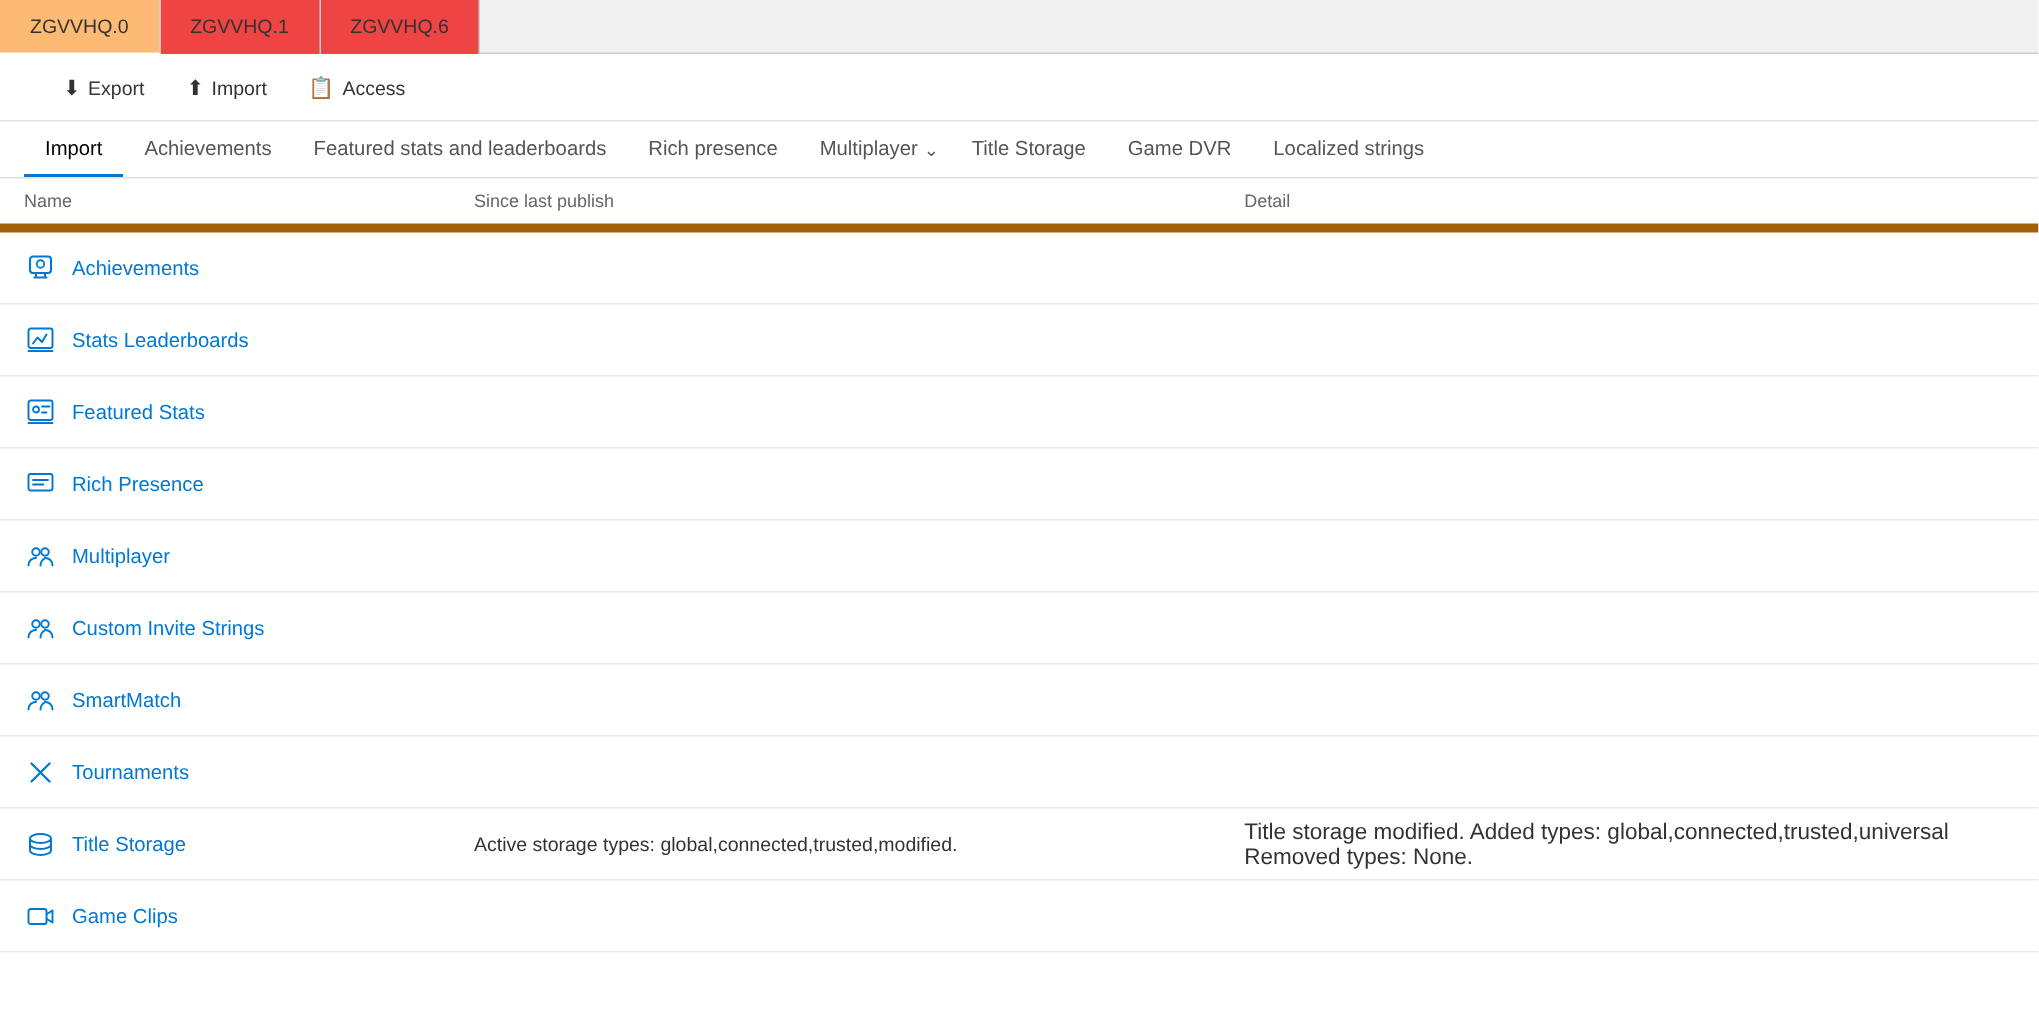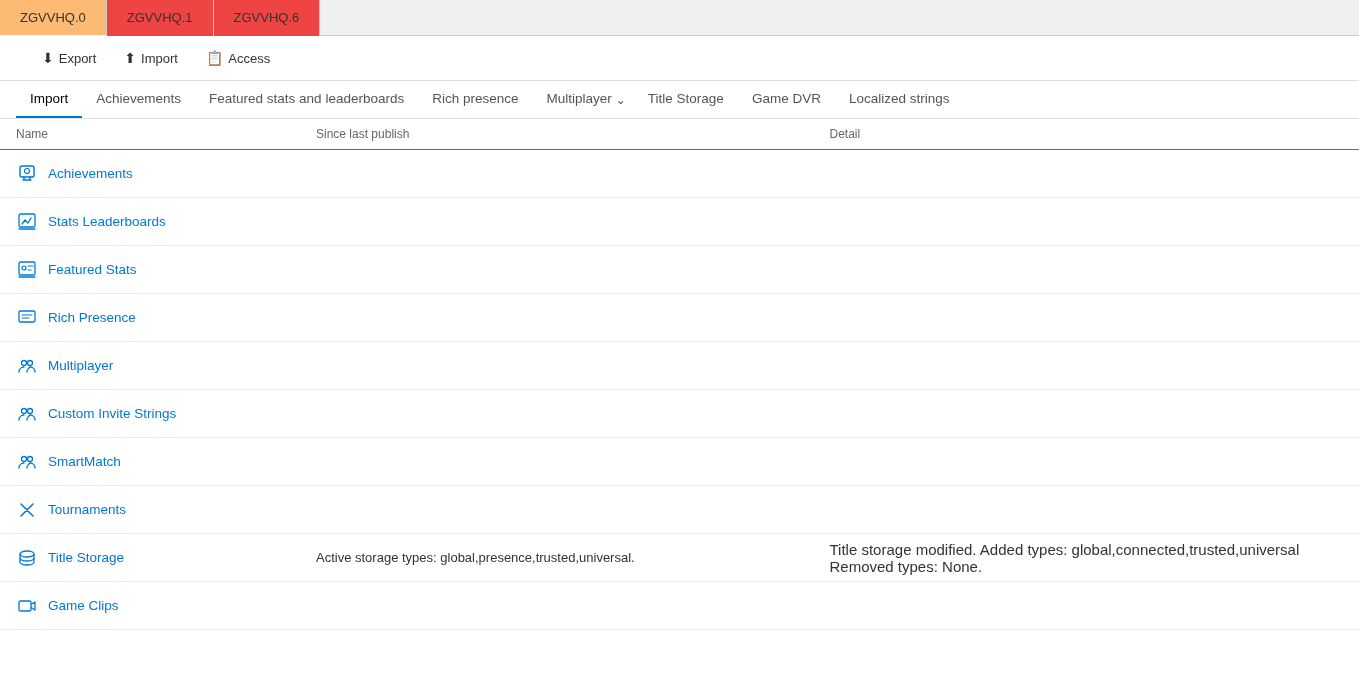--- a/index.html
+++ b/index.html
@@ -100,21 +100,21 @@
     }
     .multiplayer-group .nav-tab { padding-right: 0; }
     .chevron { font-size: 12px; padding: 10px 8px 10px 4px; color: #555; }
 
     
     .table-container { padding: 0; }
     .table-header {
       display: grid;
       grid-template-columns: 300px 1fr 1fr;
       padding: 8px 16px;
-      border-bottom: 1px solid #a16207;
+      border-bottom: 6px solid #a16207;
       color: #666;
       font-size: 12px;
     }
     .table-row {
       display: grid;
       grid-template-columns: 300px 1fr 1fr;
       padding: 0 16px;
       border-bottom: 1px solid #e8e8e8;
       align-items: center;
       min-height: 48px;
@@ -317,21 +317,21 @@
         <div class="cell-name">
           <span class="row-icon">
             <svg width="18" height="18" viewBox="0 0 18 18" fill="none" xmlns="http://www.w3.org/2000/svg">
     <ellipse cx="9" cy="5" rx="7" ry="3" stroke="#0078d4" stroke-width="1.3" fill="none"></ellipse>
     <path d="M2 5v8c0 1.66 3.13 3 7 3s7-1.34 7-3V5" stroke="#0078d4" stroke-width="1.3" fill="none"></path>
     <path d="M2 9c0 1.66 3.13 3 7 3s7-1.34 7-3" stroke="#0078d4" stroke-width="1.3" fill="none"></path>
   </svg>
           </span>
           <a class="row-link" href="#">Title Storage</a>
         </div>
-        <div class="cell-detail">Active storage types: global,presence,trusted,universal.</div>
+        <div class="cell-detail">Active storage types: global,connected,trusted,modified.</div>
         <div class="cell-since" style="white-space: pre-line;">Title storage modified. Added types: global,connected,trusted,universal
 Removed types: None.</div>
       </div>
       <div class="table-row">
         <div class="cell-name">
           <span class="row-icon">
             <svg width="18" height="18" viewBox="0 0 18 18" fill="none" xmlns="http://www.w3.org/2000/svg">
     <rect x="1" y="4" width="12" height="10" rx="1.5" stroke="#0078d4" stroke-width="1.3" fill="none"></rect>
     <path d="M13 7.5l4-2.5v8l-4-2.5" stroke="#0078d4" stroke-width="1.3" stroke-linejoin="round" fill="none"></path>
   </svg>

